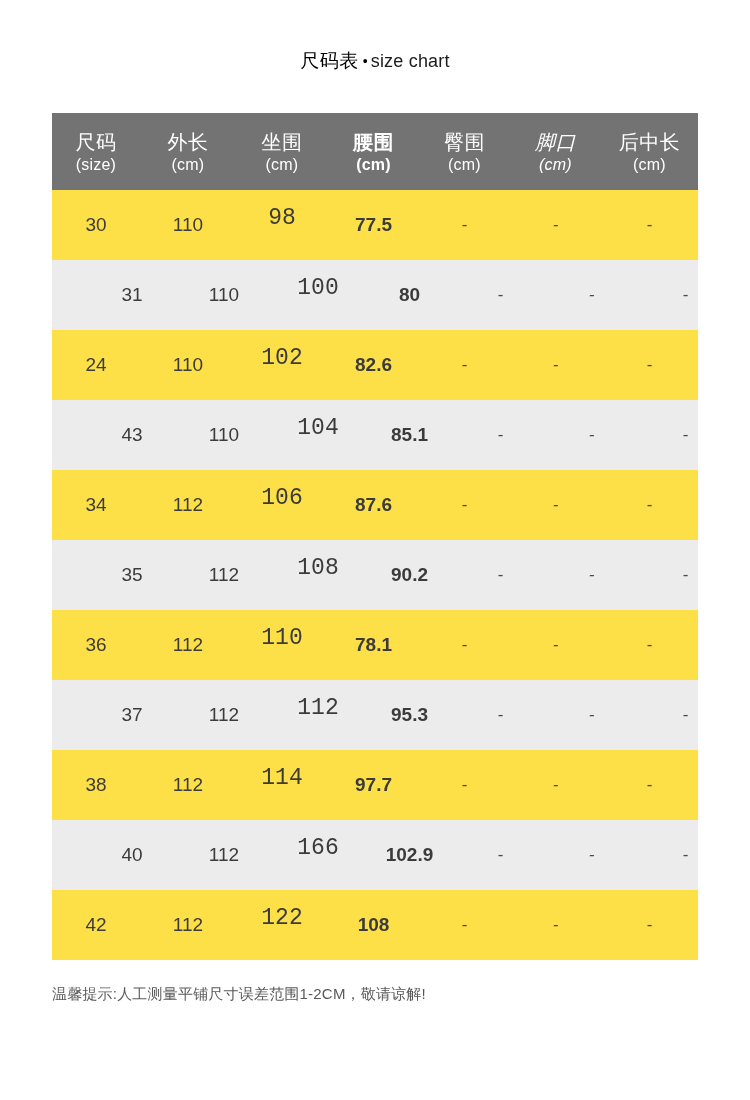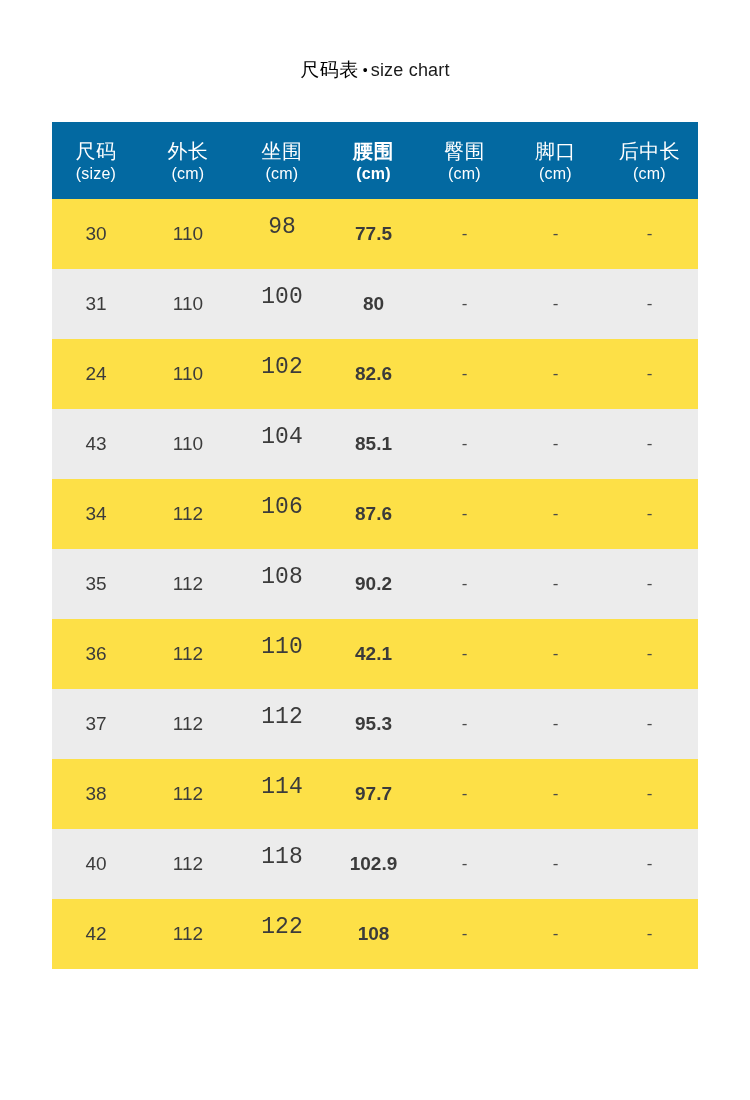--- a/index.html
+++ b/index.html
@@ -12,21 +12,20 @@
     background: #ffffff;
     font-family: "Liberation Sans", "DejaVu Sans", sans-serif;
     -webkit-font-smoothing: antialiased;
     overflow: hidden;
   }
 
   .page {
     position: relative;
     width: 750px;
     height: 840px;
-    margin-top: 9px;
   }
 
   
   .title-wrap {
     position: absolute;
     top: 48px;
     left: 0;
     width: 750px;
     text-align: center;
     white-space: nowrap;
@@ -53,21 +52,21 @@
   
   .table {
     position: absolute;
     left: 52px;
     top: 113px;
     width: 646px;
   }
 
   .thead {
     display: flex;
-    background: #0369a1;
+    background: #737373;
     height: 77px;
     align-items: center;
   }
   .th {
     flex: 0 0 auto;
     text-align: center;
     color: #ffffff;
     line-height: 1.12;
     padding-top: 2px;
   }
@@ -84,20 +83,21 @@
   }
 
   .row {
     display: flex;
     height: 70px;
     align-items: center;
     background: #fde047;
   }
   .row.alt {
     background: #ececec;
+    padding-left: 36px;
   }
   .td {
     flex: 0 0 auto;
     text-align: center;
     color: #3b3b3b;
     font-size: 19px;
   }
   
   .td.raised {
     font-family: Liberation Mono, monospace;
@@ -109,21 +109,21 @@
     color: #4a4a4a;
     font-size: 17px;
   }
 
   
   .c0 { width: 88px; }
   .c1 { width: 96px; }
   .c2 { width: 92px; }
   .c3 { width: 91px; font-weight: bold; }
   .c4 { width: 91px; }
-  .c5 { width: 91px; }
+  .c5 { width: 91px; font-style: italic; }
   .c6 { width: 97px; }
 
   
   .footnote {
     position: absolute;
     left: 52px;
     top: 985px;
     font-size: 15px;
     color: #595959;
     letter-spacing: 0.2px;
@@ -222,21 +222,21 @@
           <div class="td c2 raised">108</div>
           <div class="td c3">90.2</div>
           <div class="td c4 dash">-</div>
           <div class="td c5 dash">-</div>
           <div class="td c6 dash">-</div>
         </div>
         <div class="row">
           <div class="td c0">36</div>
           <div class="td c1">112</div>
           <div class="td c2 raised">110</div>
-          <div class="td c3">42.1</div>
+          <div class="td c3">78.1</div>
           <div class="td c4 dash">-</div>
           <div class="td c5 dash">-</div>
           <div class="td c6 dash">-</div>
         </div>
         <div class="row alt">
           <div class="td c0">37</div>
           <div class="td c1">112</div>
           <div class="td c2 raised">112</div>
           <div class="td c3">95.3</div>
           <div class="td c4 dash">-</div>
@@ -248,32 +248,33 @@
           <div class="td c1">112</div>
           <div class="td c2 raised">114</div>
           <div class="td c3">97.7</div>
           <div class="td c4 dash">-</div>
           <div class="td c5 dash">-</div>
           <div class="td c6 dash">-</div>
         </div>
         <div class="row alt">
           <div class="td c0">40</div>
           <div class="td c1">112</div>
-          <div class="td c2 raised">118</div>
+          <div class="td c2 raised">166</div>
           <div class="td c3">102.9</div>
           <div class="td c4 dash">-</div>
           <div class="td c5 dash">-</div>
           <div class="td c6 dash">-</div>
         </div>
         <div class="row">
           <div class="td c0">42</div>
           <div class="td c1">112</div>
           <div class="td c2 raised">122</div>
           <div class="td c3">108</div>
           <div class="td c4 dash">-</div>
           <div class="td c5 dash">-</div>
           <div class="td c6 dash">-</div>
         </div>
       </div>
   </div>
 
+  <div class="footnote">温馨提示:人工测量平铺尺寸误差范围1-2CM，敬请谅解!</div>
 
 </div>
 
 </body></html>

